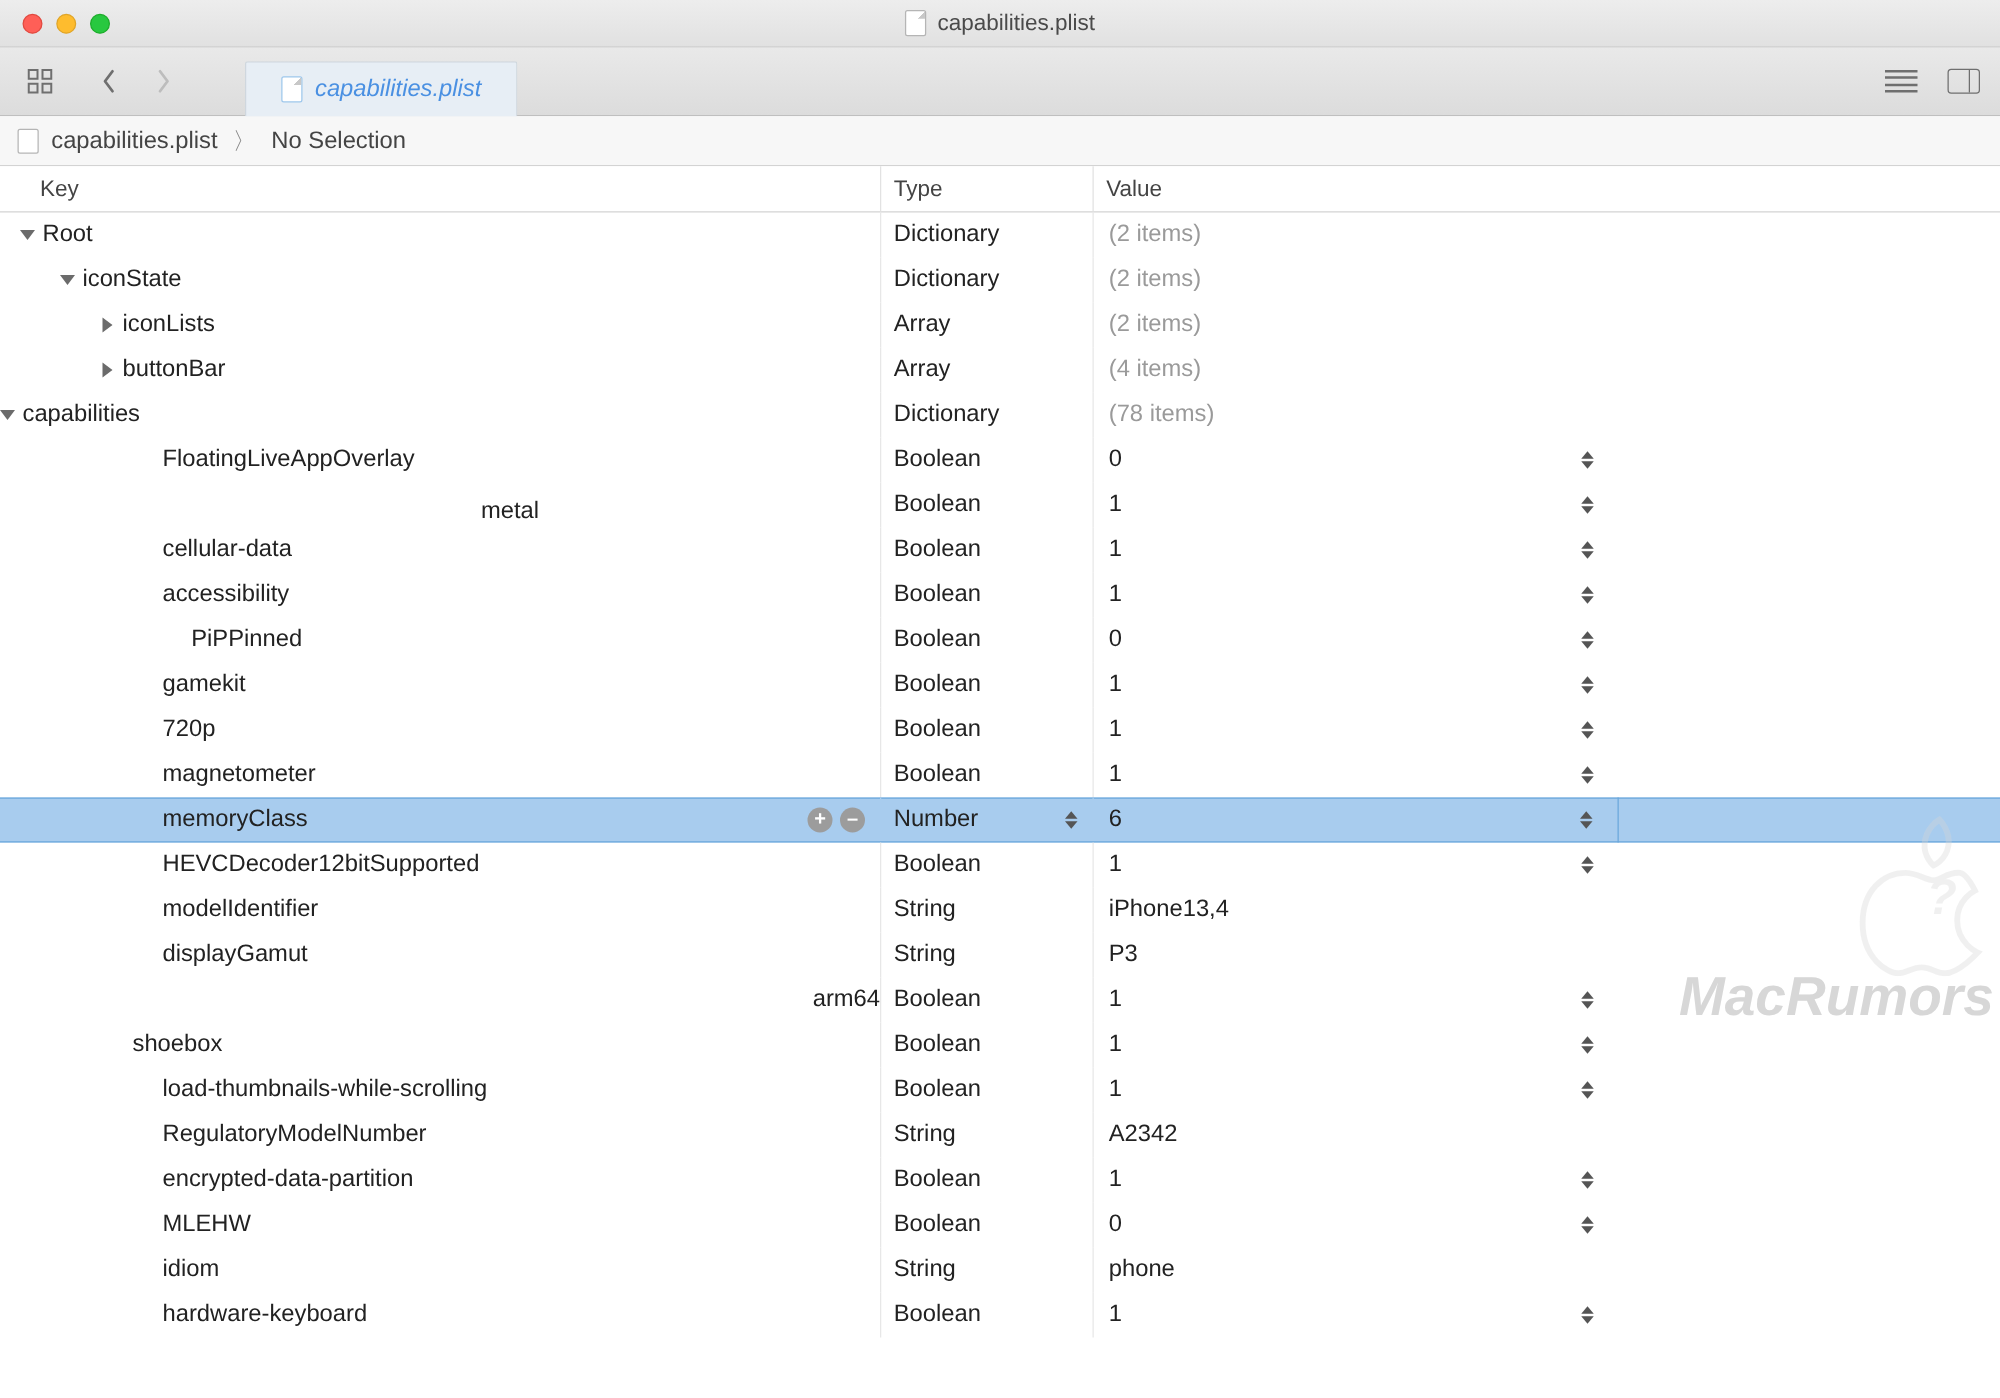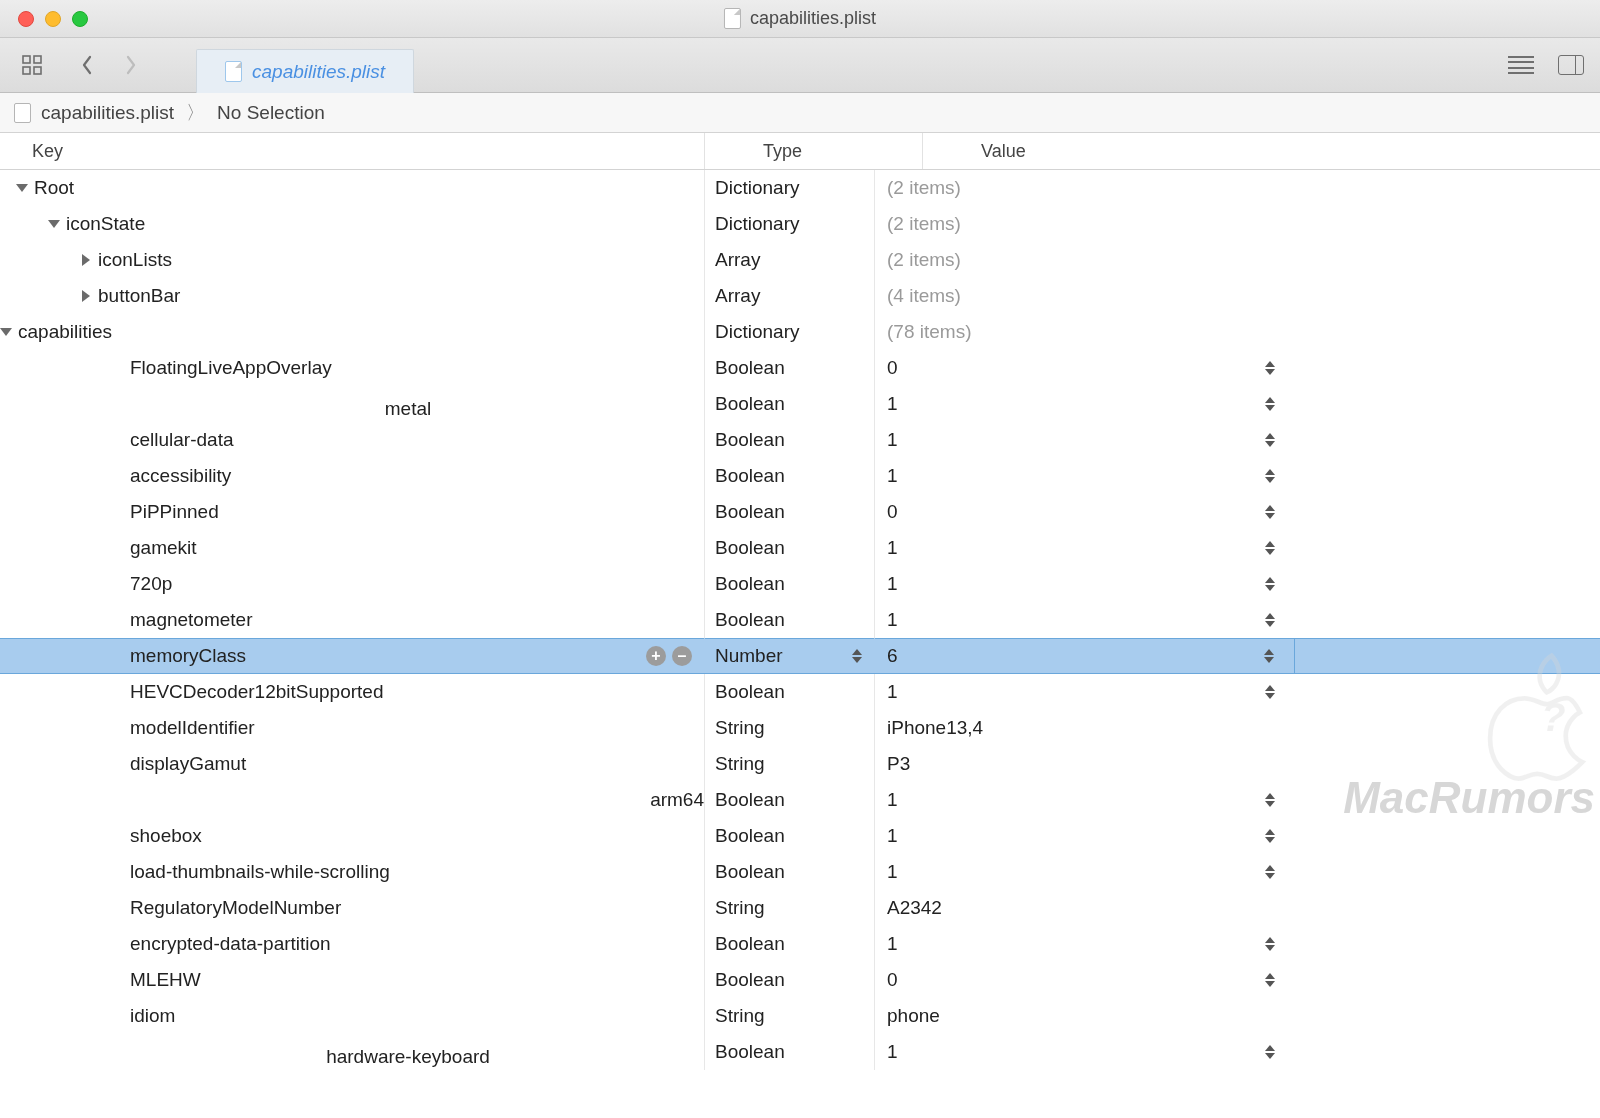--- a/index.html
+++ b/index.html
@@ -135,21 +135,20 @@
   .breadcrumb-bar .sel { color: #444; }
 
   
   .table-header {
     height: 37px;
     display: flex;
     border-bottom: 1px solid #d3d3d3;
     font-size: 18px;
     color: #444;
     background: #ffffff;
-    gap: 48px;
   }
   .col-key   { width: 705px; padding-left: 32px; display:flex; align-items:center; border-right:1px solid #e2e2e2;}
   .col-type  { width: 170px; padding-left: 10px; display:flex; align-items:center; border-right:1px solid #e2e2e2;}
   .col-value { flex:1; padding-left: 10px; display:flex; align-items:center; }
 
   
   .rows { }
   .row {
     height: 36px;
     display: flex;
@@ -456,21 +455,21 @@
       </div>
       <div class="value-cell">
         <span>1</span>
         <div class="stepper">
           <span class="up"></span>
           <span class="down"></span>
         </div>
       </div>
     </div>
     <div class="row">
-      <div class="key-cell" style="padding-left: 112px;">
+      <div class="key-cell" style="padding-left: 112px; gap: 23px;">
         <span class="disclosure"></span>
         <span>PiPPinned</span>
       </div>
       <div class="type-cell">
         <span>Boolean</span>
       </div>
       <div class="value-cell">
         <span>0</span>
         <div class="stepper">
           <span class="up"></span>
@@ -600,21 +599,21 @@
       </div>
       <div class="value-cell">
         <span>1</span>
         <div class="stepper">
           <span class="up"></span>
           <span class="down"></span>
         </div>
       </div>
     </div>
     <div class="row">
-      <div class="key-cell" style="padding-left: 112px;">
+      <div class="key-cell" style="padding-left: 88px;">
         <span class="disclosure"></span>
         <span>shoebox</span>
       </div>
       <div class="type-cell">
         <span>Boolean</span>
       </div>
       <div class="value-cell">
         <span>1</span>
         <div class="stepper">
           <span class="up"></span>
@@ -688,21 +687,21 @@
         <span>idiom</span>
       </div>
       <div class="type-cell">
         <span>String</span>
       </div>
       <div class="value-cell">
         <span>phone</span>
       </div>
     </div>
     <div class="row">
-      <div class="key-cell" style="padding-left: 112px; flex-direction: column;">
+      <div class="key-cell" style="padding-left: 112px;">
         <span class="disclosure"></span>
         <span>hardware-keyboard</span>
       </div>
       <div class="type-cell">
         <span>Boolean</span>
       </div>
       <div class="value-cell">
         <span>1</span>
         <div class="stepper">
           <span class="up"></span>

